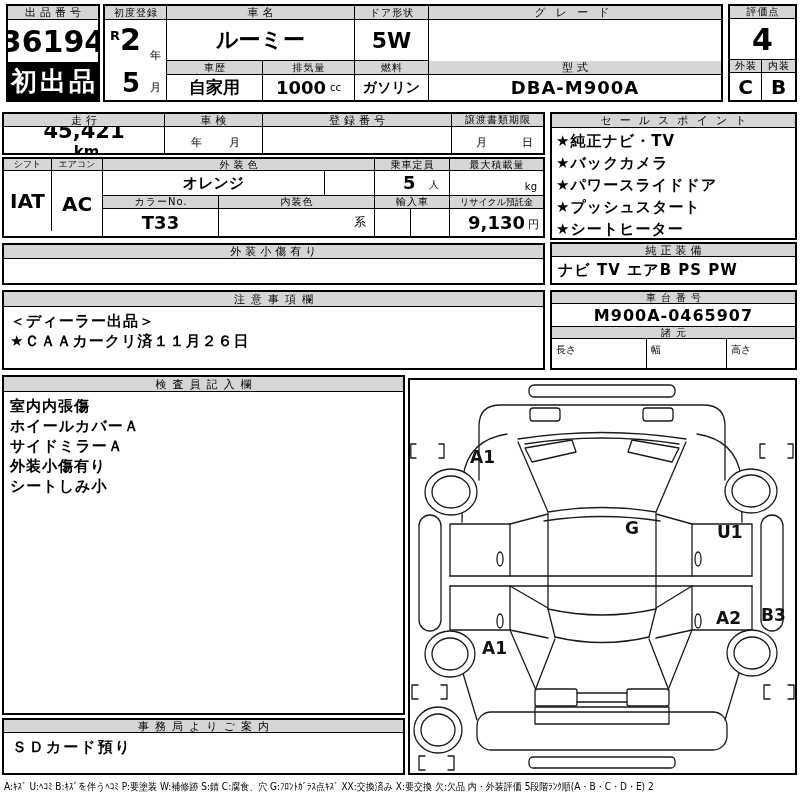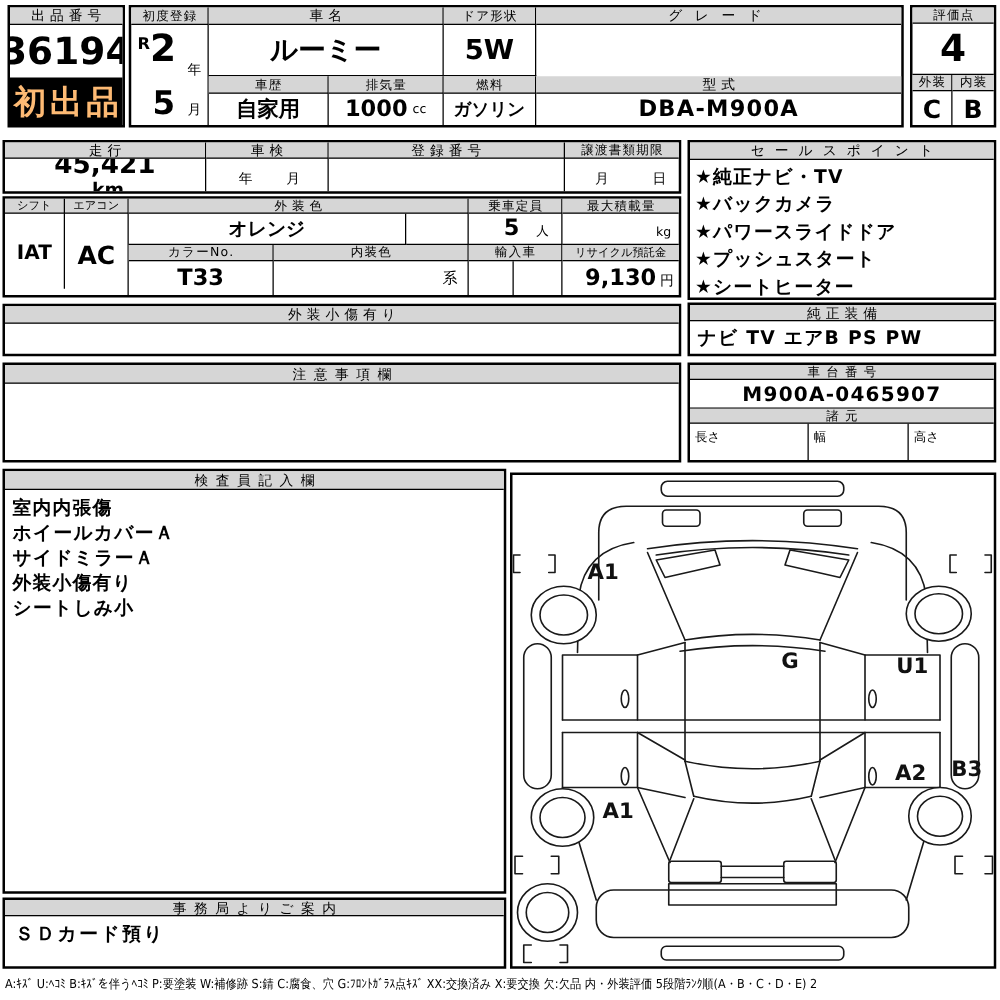--- a/index.html
+++ b/index.html
@@ -8,21 +8,21 @@
   .box{position:absolute;border:2px solid #000;background:#fff;box-sizing:border-box;}
   .cell{position:absolute;box-sizing:border-box;overflow:hidden;}
   .hdr{background:#d6d6d6;font-size:11px;display:flex;align-items:center;justify-content:center;
        white-space:nowrap;letter-spacing:4px;text-indent:4px;}
   .hdr.small{font-size:10px;letter-spacing:1px;text-indent:1px;}
   .hdr.tiny{font-size:9px;letter-spacing:0;text-indent:0;}
   .bb{border-bottom:1px solid #000;}
   .br{border-right:1px solid #000;}
   .val{display:flex;align-items:center;justify-content:center;white-space:nowrap;font-weight:600;}
   .unit{font-weight:400;}
-  .blackbox{position:absolute;background:#000;color:#fdba74;display:flex;align-items:center;justify-content:center;
+  .blackbox{position:absolute;background:#000;color:#ffffff;display:flex;align-items:center;justify-content:center;
             font-size:26px;font-weight:bold;letter-spacing:3px;text-indent:3px;}
   .lines{position:absolute;font-size:15px;font-weight:600;letter-spacing:1px;line-height:20px;}
   .star-list div{font-size:15px;font-weight:700;line-height:22px;letter-spacing:1px;}
   svg text{font-family:"DejaVu Sans","Liberation Sans",sans-serif;font-weight:bold;font-size:17px;fill:#111;}
   .legend{position:absolute;left:4px;top:780px;width:1000px;font-size:10px;white-space:nowrap;
           transform:scaleX(0.90);transform-origin:left center;letter-spacing:0;}
 </style>
 </head>
 <body>
 
@@ -90,21 +90,21 @@
     <div class="cell br" style="left:259px;top:13px;width:189px;height:26px;"></div>
     <div class="cell" style="left:448px;top:13px;width:91px;height:26px;">
       <span style="position:absolute;left:24px;bottom:3px;font-size:11px;">月</span>
       <span style="position:absolute;right:10px;bottom:3px;font-size:11px;">日</span>
     </div>
   </div>
 
   <div class="box" style="left:2px;top:157px;width:543px;height:81px;">
     <div class="cell hdr tiny bb br" style="left:0;top:0;width:48px;height:12px;">シフト</div>
     <div class="cell hdr tiny bb br" style="left:48px;top:0;width:51px;height:12px;">エアコン</div>
-    <div class="cell val br" style="left:0;top:12px;width:48px;height:60px;font-size:16px;">IAT</div>
+    <div class="cell val br" style="left:0;top:12px;width:48px;height:60px;font-size:20px;">IAT</div>
     <div class="cell hdr bb br" style="left:99px;top:0;width:272px;height:12px;font-size:10px;">外装色</div>
 
     <div class="cell val br" style="left:48px;top:12px;width:51px;height:65px;font-size:20px;">AC</div>
     <div class="cell val bb br" style="left:99px;top:12px;width:222px;height:25px;font-size:15px;">オレンジ</div>
     <div class="cell bb br" style="left:321px;top:12px;width:50px;height:25px;"></div>
     <div class="cell hdr small bb br" style="left:99px;top:37px;width:116px;height:13px;">カラーNo.</div>
     <div class="cell hdr small bb br" style="left:215px;top:37px;width:156px;height:13px;">内装色</div>
     <div class="cell val br" style="left:99px;top:50px;width:116px;height:27px;font-size:18px;">T33</div>
     <div class="cell br" style="left:215px;top:50px;width:156px;height:27px;">
       <span style="position:absolute;right:8px;bottom:5px;font-size:12px;">系</span>
@@ -145,20 +145,24 @@
     </div>
   </div>
 
   <div class="box" style="left:550px;top:242px;width:247px;height:43px;">
     <div class="cell hdr bb" style="left:0;top:0;width:243px;height:13px;">純正装備</div>
     <div class="cell" style="left:6px;top:13px;width:237px;height:26px;display:flex;align-items:center;font-size:15px;font-weight:700;letter-spacing:1px;">ナビ TV エアB PS PW</div>
   </div>
 
   <div class="box" style="left:2px;top:290px;width:543px;height:80px;">
     <div class="cell hdr bb" style="left:0;top:0;width:539px;height:15px;letter-spacing:6px;text-indent:6px;">注意事項欄</div>
+    <div class="lines" style="left:6px;top:19px;">
+      <div>＜ディーラー出品＞</div>
+      <div>★ＣＡＡカークリ済１１月２６日</div>
+    </div>
   </div>
 
   <div class="box" style="left:550px;top:290px;width:247px;height:80px;">
     <div class="cell hdr small bb" style="left:0;top:0;width:243px;height:12px;letter-spacing:5px;text-indent:5px;">車台番号</div>
     <div class="cell val bb" style="left:0;top:12px;width:243px;height:23px;font-size:16px;letter-spacing:1px;">M900A-0465907</div>
     <div class="cell hdr small bb" style="left:0;top:35px;width:243px;height:12px;letter-spacing:5px;text-indent:5px;">諸元</div>
     <div class="cell br" style="left:0;top:47px;width:95px;height:29px;">
       <span style="position:absolute;left:4px;top:4px;font-size:10px;">長さ</span>
     </div>
     <div class="cell br" style="left:95px;top:47px;width:80px;height:29px;">

